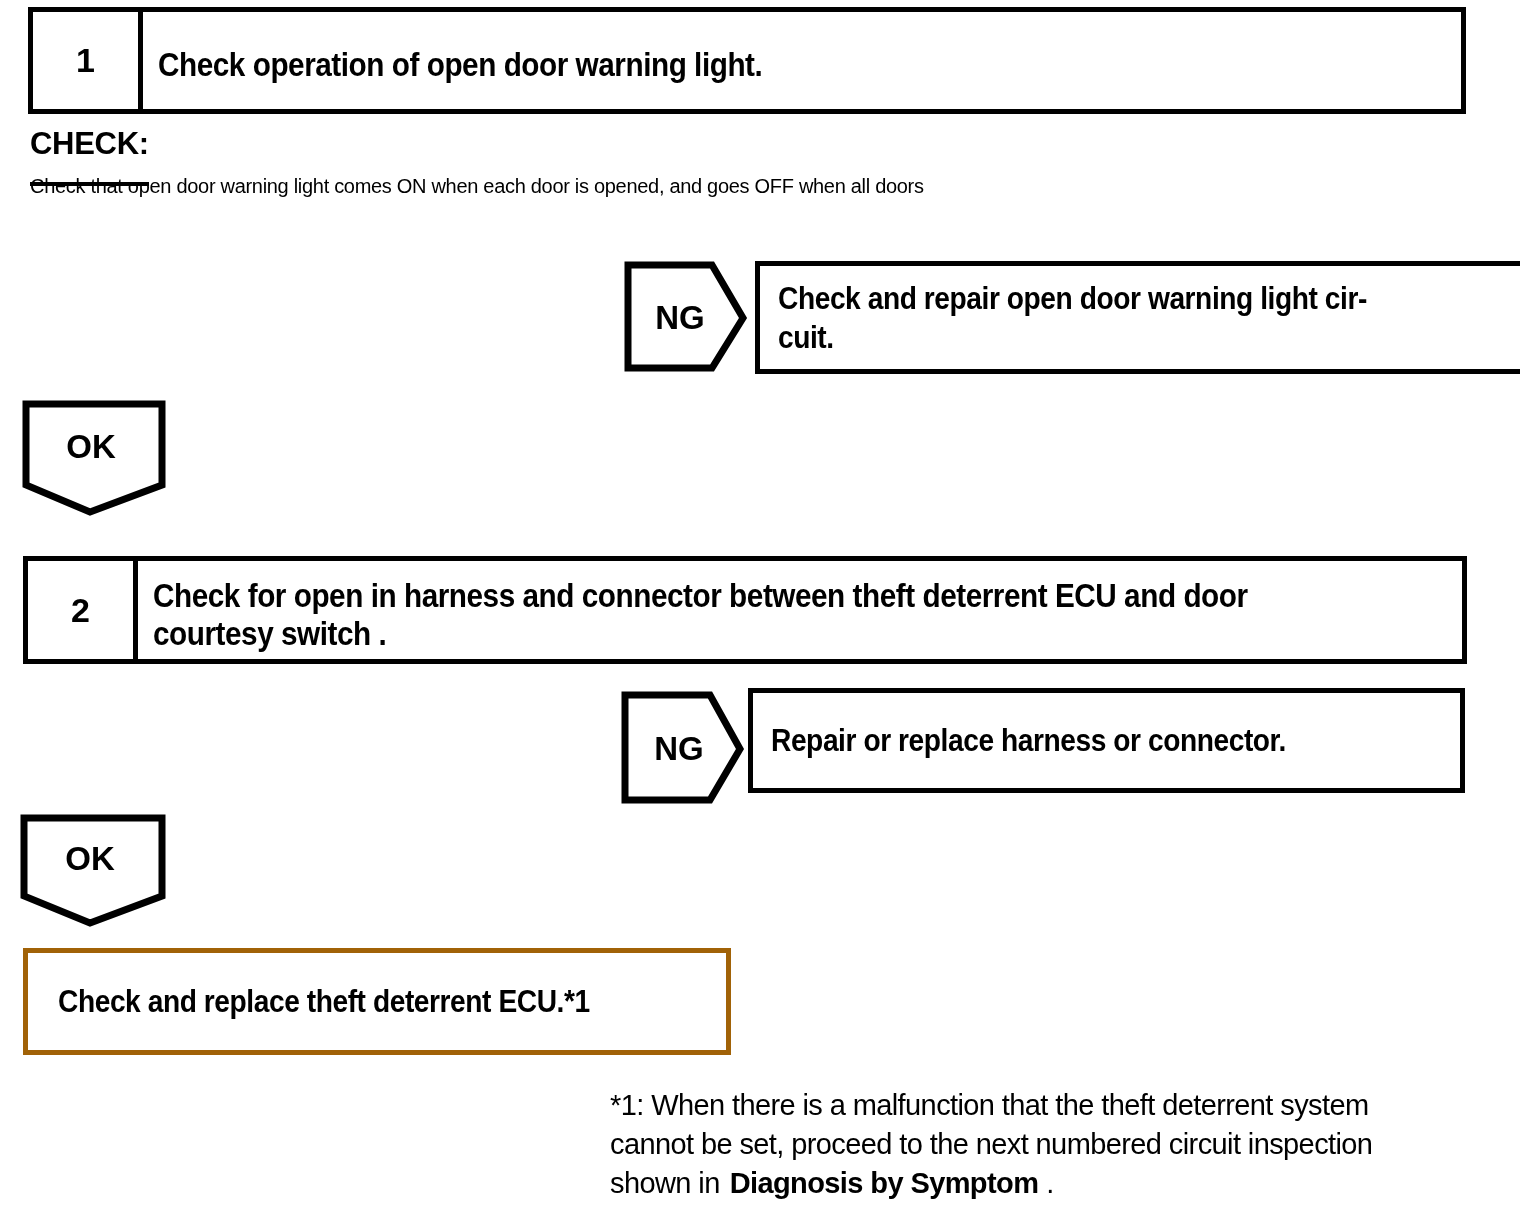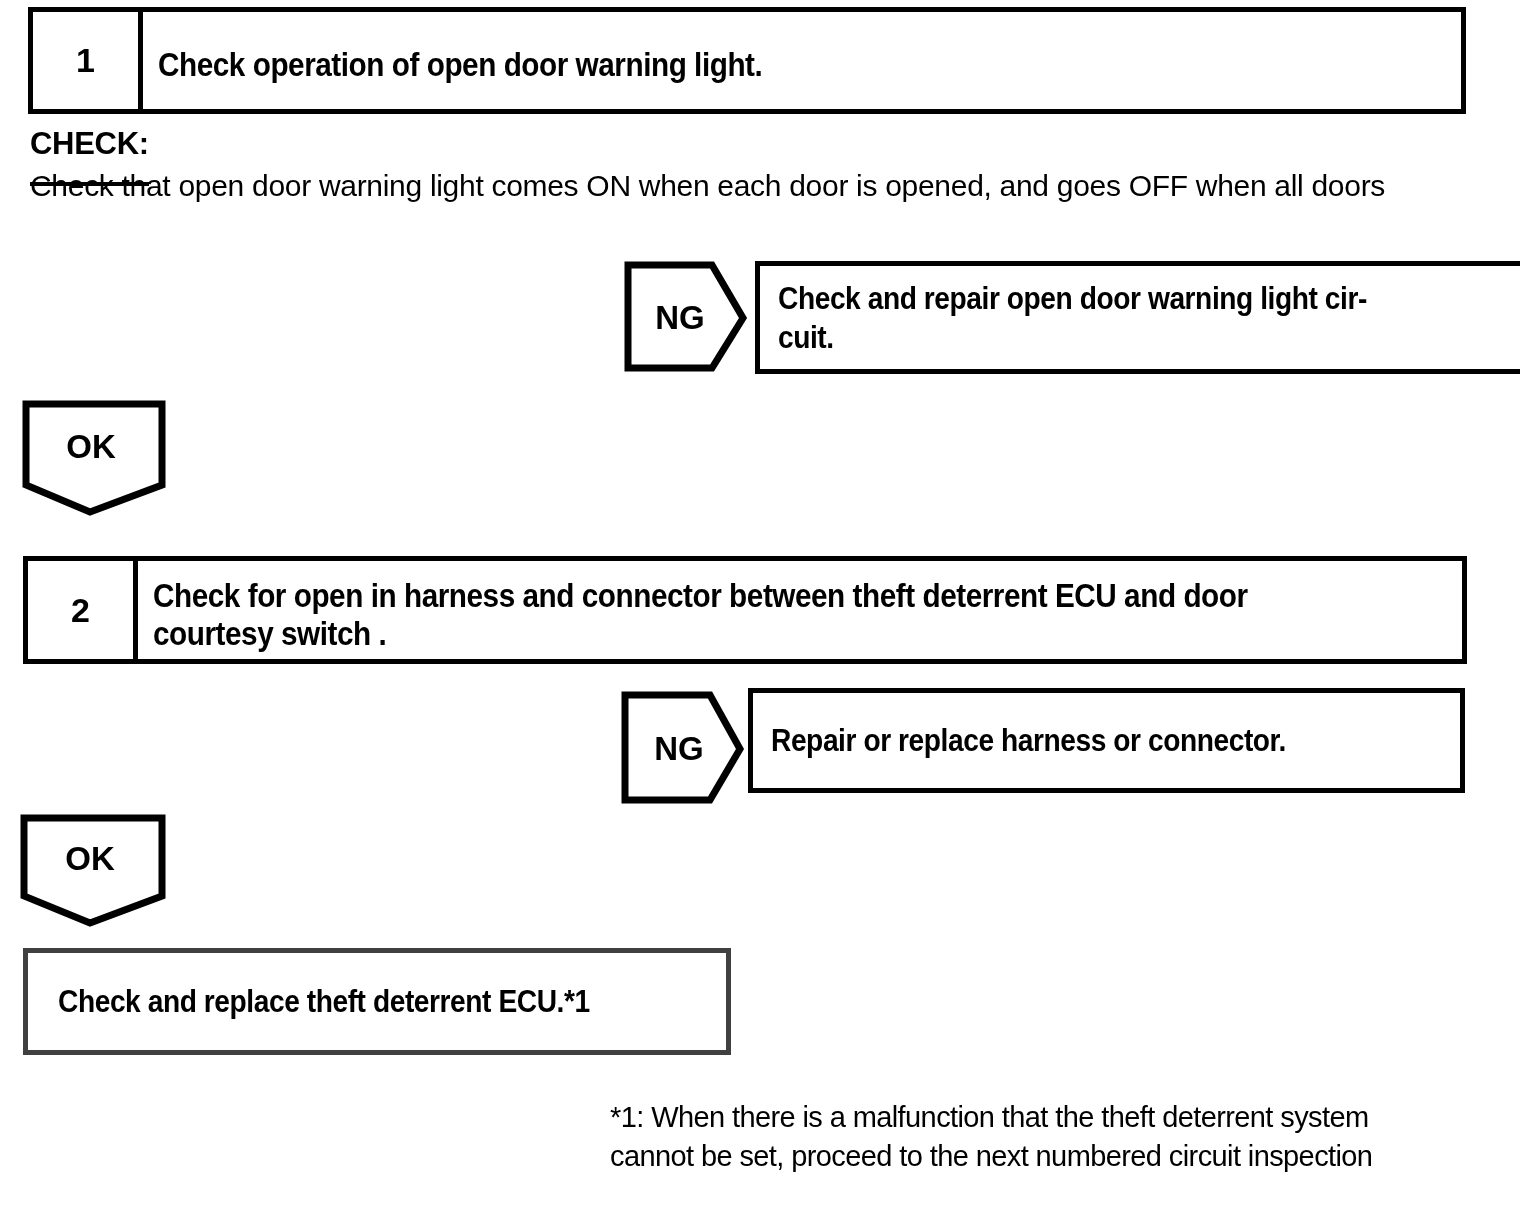--- a/index.html
+++ b/index.html
@@ -30,30 +30,30 @@
     display:flex; flex-direction:column; justify-content:center;
     padding-left:18px; font-weight:bold; font-size:32px;
     letter-spacing:-0.5px; line-height:39px; white-space:nowrap;
   }
   .check-heading {
     position:absolute; display:inline-block;
     font-weight:bold; font-size:31px; letter-spacing:-0.3px;
     border-bottom:4px solid #000; padding-bottom:20px;
   }
   .check-body {
-    position:absolute; font-size:30px; line-height:38px;
+    position:absolute; font-size:20px; line-height:38px;
     letter-spacing:-0.3px; white-space:nowrap;
   }
   .pent { position:absolute; }
   .pent text {
     font-family:"Liberation Sans", sans-serif;
     font-weight:bold; font-size:33px; text-anchor:middle; fill:#000;
   }
   .final-box {
-    position:absolute; border:5px solid #404040; background:#fff;
+    position:absolute; border:5px solid #a16207; background:#fff;
     display:flex; align-items:center; padding-left:30px;
     font-weight:bold; font-size:32px; letter-spacing:-0.5px; white-space:nowrap;
   }
   .footnote {
     position:absolute; font-size:29px; line-height:39px;
     letter-spacing:-0.6px; white-space:nowrap;
   }
   .footnote .fn-bold { font-weight:bold; margin-left:10px; }
   .footnote .fn-suffix { margin-left:8px; }
 </style>
@@ -108,18 +108,21 @@
 
   <svg class="pent" style="left:18px; top:812px;" width="152" height="118" viewBox="0 0 152 118">
     <polygon points="6,6 144,6 144,84 72,111 6,84" fill="#ffffff" stroke="#000000" stroke-width="7"></polygon>
     <text x="72" y="58">OK</text>
   </svg>
 
   <div class="final-box" style="left:23px; top:948px; width:708px; height:107px;">
     <div class="sx88">Check and replace theft deterrent ECU.*1</div>
   </div>
 
-  <div class="footnote" style="left:610px; top:1086px;margin-top:12px;">
+  <div class="footnote" style="left:610px; top:1086px;">
     <div>*1: When there is a malfunction that the theft deterrent system</div>
     <div>cannot be set, proceed to the next numbered circuit inspection</div>
+    <div>
+      <span>shown in</span><span class="fn-bold">Diagnosis by Symptom</span><span class="fn-suffix">.</span>
+    </div>
   </div>
 
 </div>
 
 </body></html>

